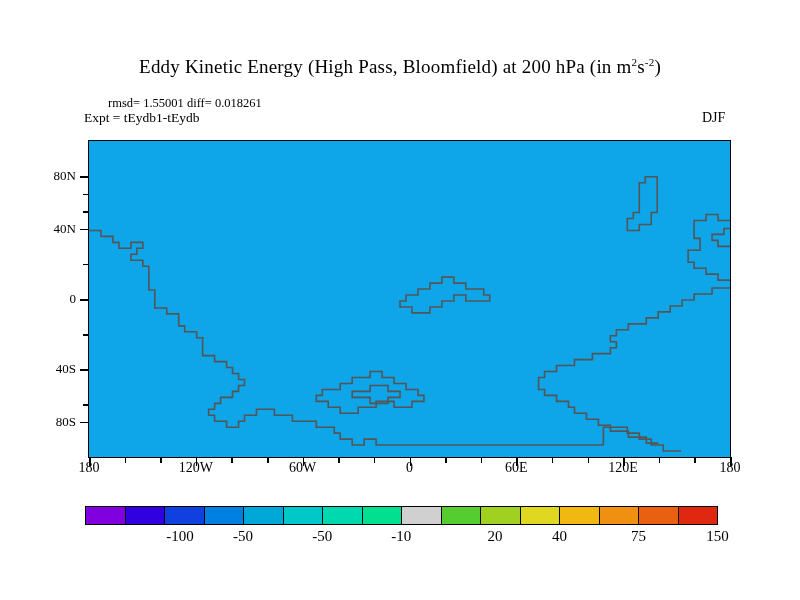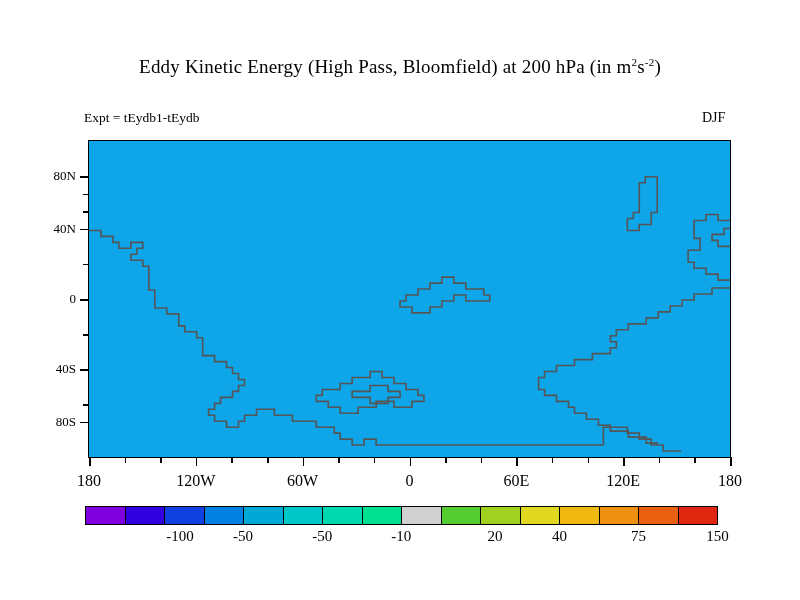--- a/index.html
+++ b/index.html
@@ -61,22 +61,22 @@
   .tick.x.minor{height:6px;}
 
   .ylab{
     position:absolute;
     right:100%;margin-right:13px;
     font-size:13px;white-space:nowrap;
     transform:translateY(-50%);
   }
   .xlab{
     position:absolute;
-    top:100%;margin-top:15px;
-    font-size:16px;white-space:nowrap;
+    top:100%;margin-top:3px;
+    font-size:14px;white-space:nowrap;
     transform:translateX(-50%);
   }
 
   
   #cbar{
     position:absolute;
     left:85px;top:506px;
     width:633px;height:19px;
     border:1.2px solid #000000;
     box-sizing:border-box;
@@ -93,20 +93,21 @@
     transform:translateX(-50%);
   }
 </style>
 </head>
 <body>
 
 <div id="figure">
 
   <div id="title"><span>Eddy Kinetic Energy (High Pass, Bloomfield) at 200 hPa (in m</span><sup>2</sup><span>s</span><sup>-2</sup><span>)</span></div>
 
+  <div id="hdr-rmsd">rmsd= 1.55001 diff= 0.018261</div>
   <div id="hdr-expt">Expt = tEydb1-tEydb</div>
   <div id="hdr-season">DJF</div>
 
   <div id="plot">
 
     <svg id="map-svg" viewBox="0 0 643 318" preserveAspectRatio="none">
       <g fill="none" stroke="#555555" stroke-width="1.6" stroke-linejoin="miter" stroke-linecap="butt">
 
         <path d="M0,90 L12,90 L12,96 L24,96 L24,102 L30,102 L30,108 L42,108
                  L42,102 L54,102 L54,108 L48,108 L48,114 L42,114 L42,120

